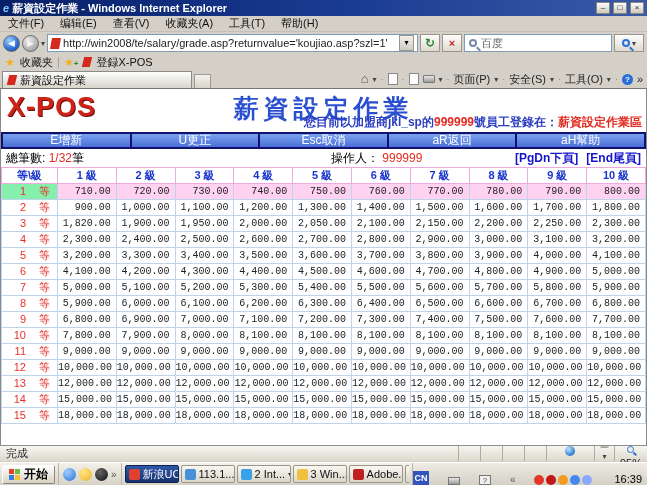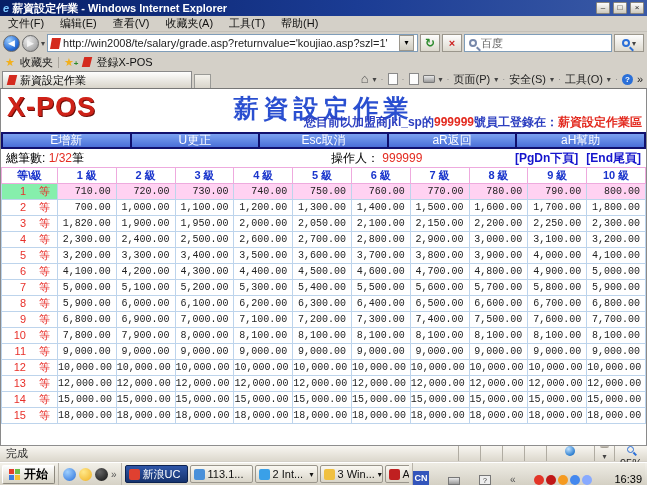--- a/index.html
+++ b/index.html
@@ -108,21 +108,21 @@
   .startbtn{height:19px;border:1px solid #8c887e;border-top-color:#fff;border-left-color:#fff;
     background:linear-gradient(#fefefe,#d6d2c4);border-radius:2px;display:flex;align-items:center;gap:4px;
     padding:0 6px;font-weight:bold;font-size:12px;flex:none;}
   .winflag{width:11px;height:11px;display:grid;grid-template-columns:5px 5px;grid-template-rows:5px 5px;gap:1px;}
   .winflag i{display:block;}
   .winflag .r{background:#e33e2b;}.winflag .g{background:#6bbd45;}.winflag .b{background:#3b7de0;}.winflag .y{background:#f4c030;}
   .ql{display:flex;gap:3px;align-items:center;padding:0 4px;border-left:1px solid #b8b4aa;border-right:1px solid #b8b4aa;height:100%;}
   .ql-icon{width:13px;height:13px;border-radius:50%;flex:none;}
   .chev{color:#555;font-size:10px;}
   .taskbtns{display:flex;gap:2px;flex:1;overflow:hidden;align-items:center;}
-  .taskbtn{width:63px;height:18px;border:1px solid #9a968c;border-radius:2px;background:linear-gradient(#faf8f2,#d9d5c9);
+  .taskbtn{width:54px;height:18px;border:1px solid #9a968c;border-radius:2px;background:linear-gradient(#faf8f2,#d9d5c9);
     display:flex;align-items:center;gap:3px;padding:0 3px;font-size:11px;white-space:nowrap;overflow:hidden;flex:none;color:#111;}
   .taskbtn.active{background:linear-gradient(#2f56a8,#16336e);color:#fff;border-color:#0c2250;}
   .tb-icon{width:11px;height:11px;border-radius:2px;flex:none;background:#999;}
   .tb-caret{margin-left:auto;font-size:8px;}
   .tray{border-left:1px solid #b8b4aa;height:100%;display:flex;align-items:flex-end;gap:19px;padding:0 0;
     background:linear-gradient(#eeece4,#d4d0c4);flex:none;}
   .lang{width:16px;height:14px;background:#3355bb;color:#fff;font-size:9px;display:flex;align-items:center;
     justify-content:center;font-weight:bold;}
   .tray-print{width:12px;height:8px;background:linear-gradient(#e8e8e8,#9a9a9a);border:1px solid #777;}
   .tray-kbd{width:12px;height:10px;border:1px solid #777;background:#eee;font-size:7px;line-height:9px;text-align:center;color:#333;}
@@ -279,21 +279,21 @@
           <td class="val">790.00</td>
           <td class="val">800.00</td>
         </tr>
 
         <tr class="grade-row">
           <td class="rowno">
             <span class="no">2</span>
             <span class="lab">等</span>
           </td>
 
-        <td class="val">700.00</td>
+        <td class="val">900.00</td>
           <td class="val">1,000.00</td>
           <td class="val">1,100.00</td>
           <td class="val">1,200.00</td>
           <td class="val">1,300.00</td>
           <td class="val">1,400.00</td>
           <td class="val">1,500.00</td>
           <td class="val">1,600.00</td>
           <td class="val">1,700.00</td>
           <td class="val">1,800.00</td>
         </tr>

